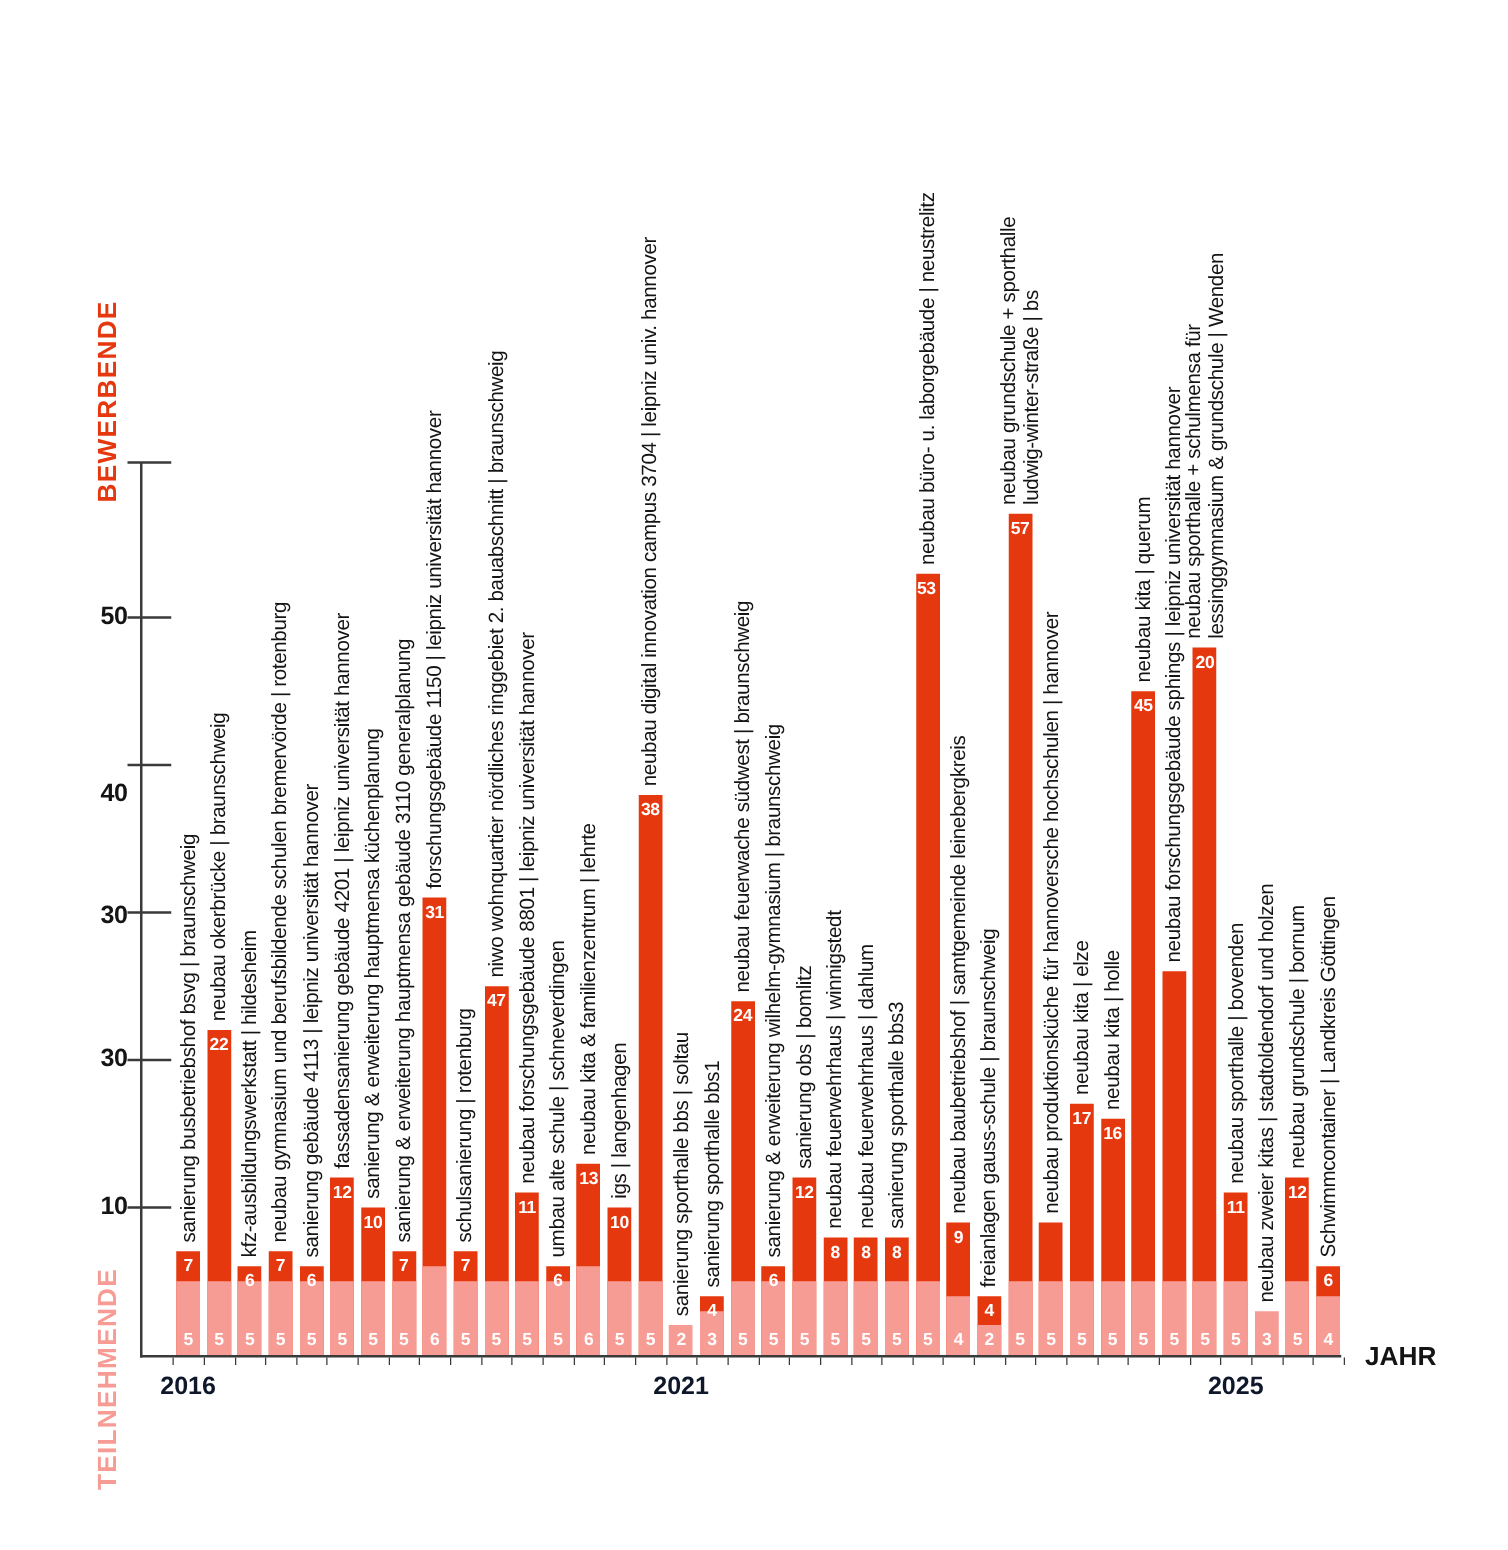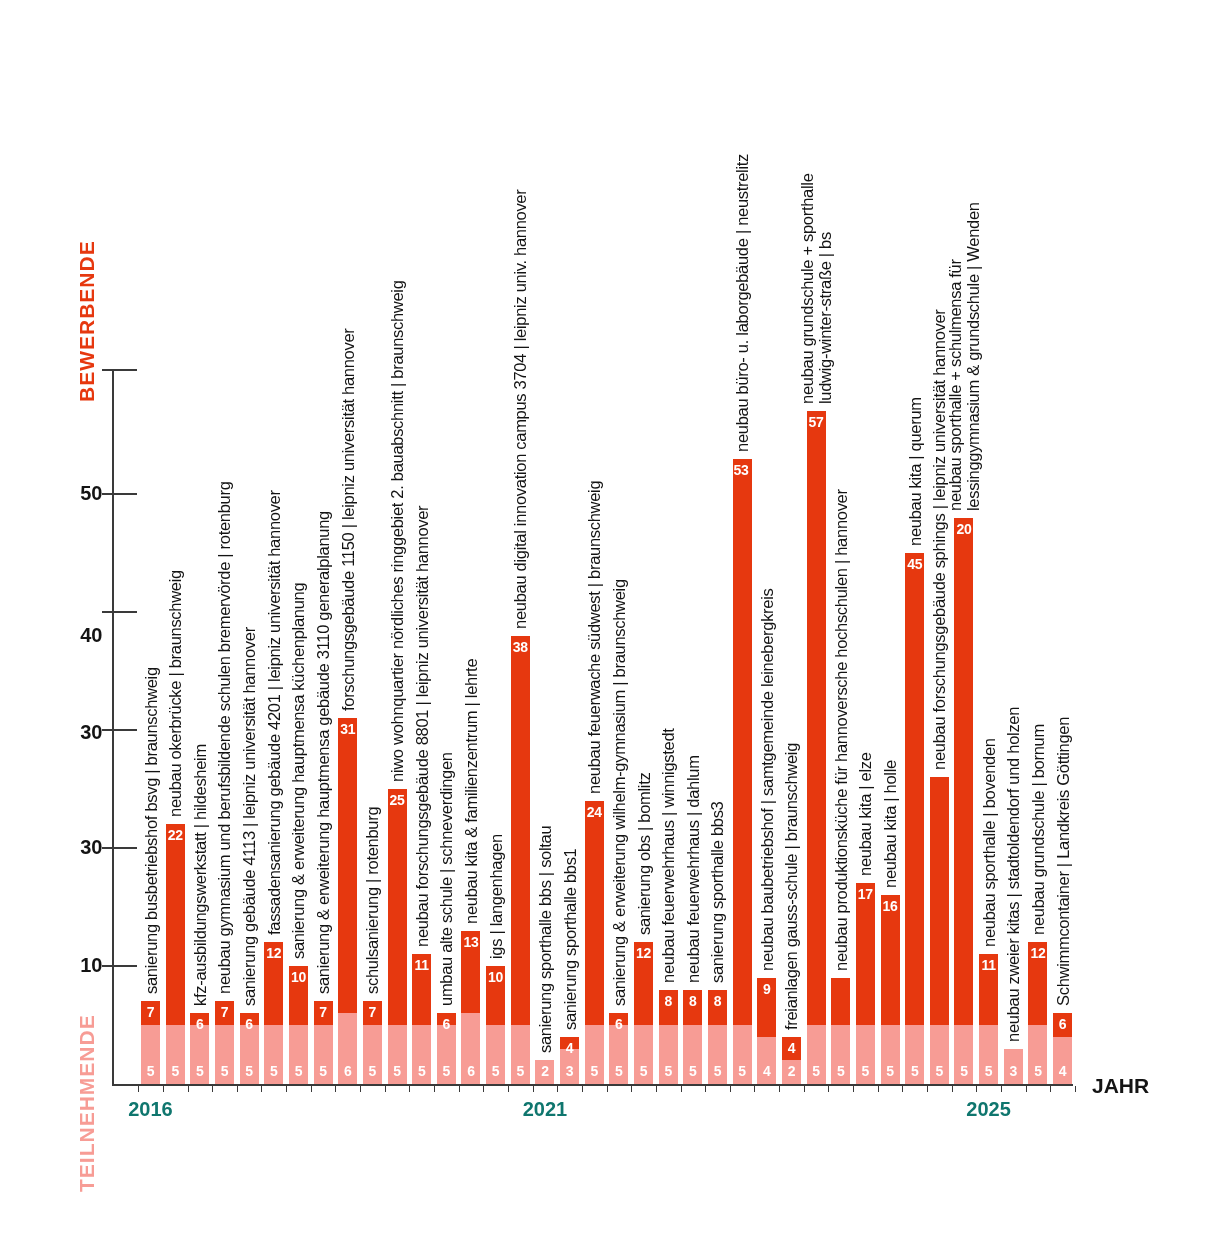--- a/index.html
+++ b/index.html
@@ -8,21 +8,21 @@
   .absline{position:absolute;background:#3a3a3a;}
   .ytick-label{position:absolute;width:46px;text-align:right;font-size:20px;font-weight:700;
                color:#141414;letter-spacing:-0.3px;}
   .rotlab{position:absolute;transform:rotate(-90deg);transform-origin:left bottom;
           white-space:pre;font-size:16.5px;line-height:18px;color:#141414;letter-spacing:-0.3px;}
   .ylab{position:absolute;transform:rotate(-90deg);transform-origin:left bottom;white-space:pre;
         font-size:21px;line-height:26px;font-weight:700;letter-spacing:1px;}
   .barseg{position:absolute;}
   .barnum{position:absolute;text-align:center;font-size:14px;font-weight:700;color:#ffffff;
           letter-spacing:-0.3px;}
-  .yearlab{position:absolute;font-size:20px;font-weight:700;color:#0f766e;text-align:center;
+  .yearlab{position:absolute;font-size:20px;font-weight:700;color:#0f172a;text-align:center;
            width:70px;letter-spacing:0px;}
   #jahr{position:absolute;font-size:21px;font-weight:700;color:#141414;}
 </style>
 </head>
 <body>
 
 <div id="canvas">
   <div class="ylab" id="ylab-top" style="left: 100px; top: 376px; color: rgb(230, 56, 15);">BEWERBENDE</div>
   <div class="ylab" id="ylab-bottom" style="left: 100px; top: 1166px; color: rgb(247, 156, 149);">TEILNEHMENDE</div>
   <div id="jahr" style="left: 1092px; top: 1074px;">JAHR</div>
@@ -180,21 +180,21 @@
       <div class="rotlab" style="left: 307.4px; top: 941px;">sanierung &amp; erweiterung hauptmensa küchenplanung</div>
       <div class="barnum" style="left: 310.05px; top: 1004.4px; width: 26px;">7</div>
       <div class="barnum" style="left: 310.05px; top: 1063px; width: 26px;">5</div>
       <div class="rotlab" style="left: 332px; top: 976.4px;">sanierung &amp; erweiterung hauptmensa gebäude 3110 generalplanung</div>
       <div class="barnum" style="left: 334.7px; top: 721.2px; width: 26px;">31</div>
       <div class="barnum" style="left: 334.7px; top: 1063px; width: 26px;">6</div>
       <div class="rotlab" style="left: 356.7px; top: 693.2px;">forschungsgebäude 1150 | leipniz universität hannover</div>
       <div class="barnum" style="left: 359.35px; top: 1004.4px; width: 26px;">7</div>
       <div class="barnum" style="left: 359.35px; top: 1063px; width: 26px;">5</div>
       <div class="rotlab" style="left: 381.4px; top: 976.4px;">schulsanierung | rotenburg</div>
-      <div class="barnum" style="left: 384px; top: 792px; width: 26px;">25</div>
+      <div class="barnum" style="left: 384px; top: 792px; width: 26px;">47</div>
       <div class="barnum" style="left: 384px; top: 1063px; width: 26px;">5</div>
       <div class="rotlab" style="left: 406px; top: 764px;">niwo wohnquartier nördliches ringgebiet 2. bauabschnitt | braunschweig</div>
       <div class="barnum" style="left: 408.65px; top: 957.2px; width: 26px;">11</div>
       <div class="barnum" style="left: 408.65px; top: 1063px; width: 26px;">5</div>
       <div class="rotlab" style="left: 430.6px; top: 929.2px;">neubau forschungsgebäude 8801 | leipniz universität hannover</div>
       <div class="barnum" style="left: 433.3px; top: 1016.2px; width: 26px;">6</div>
       <div class="barnum" style="left: 433.3px; top: 1063px; width: 26px;">5</div>
       <div class="rotlab" style="left: 455.3px; top: 988.2px;">umbau alte schule | schneverdingen</div>
       <div class="barnum" style="left: 457.95px; top: 933.6px; width: 26px;">13</div>
       <div class="barnum" style="left: 457.95px; top: 1063px; width: 26px;">6</div>

